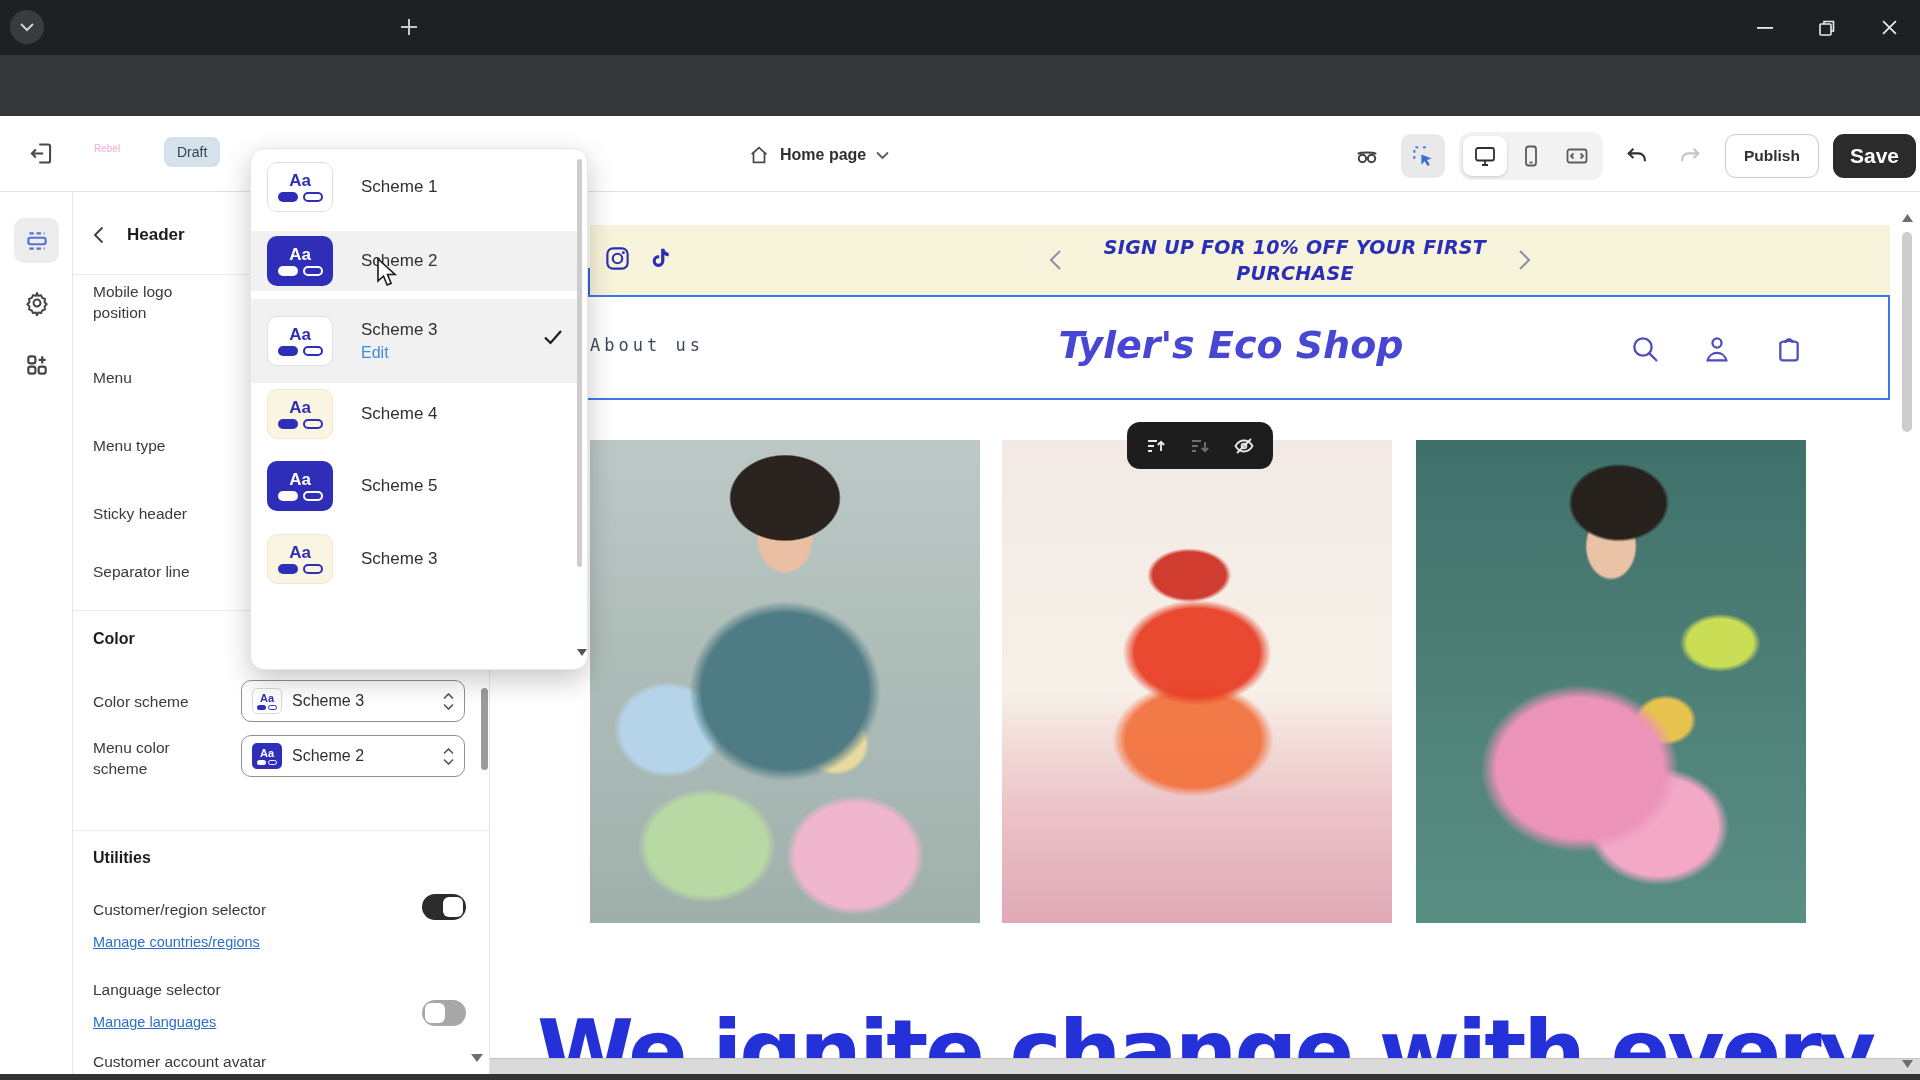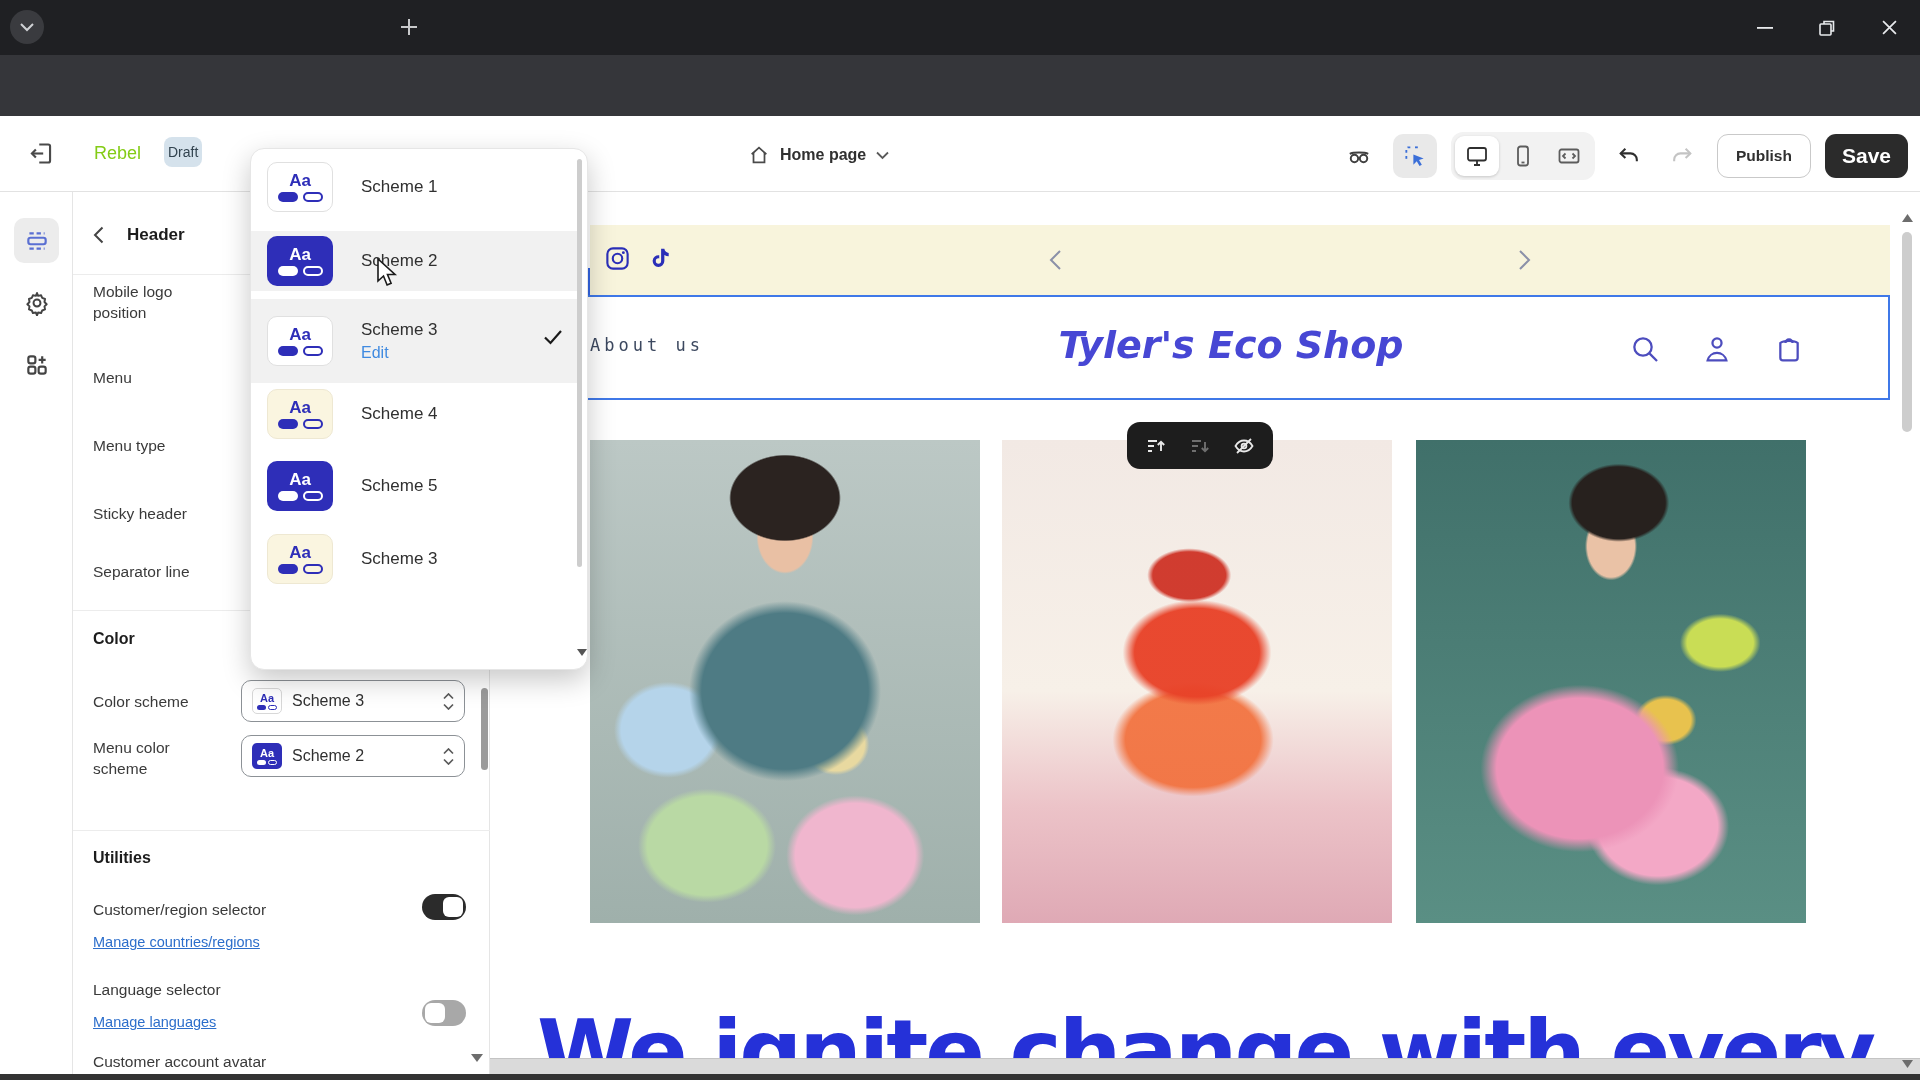--- a/index.html
+++ b/index.html
@@ -26,26 +26,26 @@
   .url-pill { left:168px; top:64px; width:1540px; height:44px; background:#202124;
               border-radius:22px; display:flex; align-items:center; padding:0 18px; }
   .url-text { color:#e6e8ea; font-size:17px; margin-left:14px; flex:1; white-space:nowrap; overflow:hidden; }
   .incognito-chip { left:1724px; top:64px; height:44px; padding:0 16px; border-radius:22px;
                     background:#202124; display:flex; align-items:center; gap:9px; color:#e6e8ea; font-size:16px; }
 
   
   .editor-bar { left:0; top:116px; width:1920px; height:76px; background:#ffffff;
                 border-bottom:1px solid #e2e2e2; }
   .exit-btn { left:28px; top:140px; color:#4a4a4a; }
-  .theme-name { left:94px; top:143px; font-size:18px; color:#84cc16; font-weight:500; }
-  .draft-badge { left:164px; top:137px; height:30px; padding:0 4px; background:#d5e2ec;
+  .theme-name { left:94px; top:143px; font-size:10px; color:#f9a8d4; font-weight:500; }
+  .draft-badge { left:164px; top:137px; height:30px; padding:0 13px; background:#d5e2ec;
                  border-radius:8px; color:#32434f; font-size:14px; display:flex; align-items:center; }
   .page-selector { left:748px; top:136px; height:38px; display:flex; align-items:center; gap:10px;
                    color:#303030; font-size:16px; font-weight:600; }
-  .right-tools { right:12px; top:132px; display:flex; align-items:center; gap:14px; }
+  .right-tools { right:4px; top:132px; display:flex; align-items:center; gap:14px; }
   .tool-plain { width:40px; height:44px; display:flex; align-items:center; justify-content:center; color:#404040; }
   .tool-active-bg { width:44px; height:44px; background:#e9e9e9; border-radius:10px;
                     display:flex; align-items:center; justify-content:center; }
   .segmented { height:48px; background:#f2f2f2; border-radius:12px; display:flex;
                align-items:center; padding:4px; gap:2px; }
   .seg-cell { width:44px; height:40px; display:flex; align-items:center; justify-content:center;
               color:#5c5c5c; border-radius:9px; }
   .seg-cell.active { background:#ffffff; color:#2f2f2f; box-shadow:0 1px 3px rgba(0,0,0,.18); }
   .btn-publish { height:44px; padding:0 18px; border:1px solid #c9c9c9; border-radius:11px;
                  background:#fff; color:#303030; font-size:15.5px; font-weight:600;
@@ -527,20 +527,21 @@
           <rect x="3" y="3" width="18" height="18" rx="5"></rect>
           <circle cx="12" cy="12" r="4.2"></circle>
           <circle cx="17.2" cy="6.8" r="1.3" fill="currentColor" stroke="none"></circle>
         </svg>
       <svg class="soc-ic" style="left:58px" width="26" height="27" viewBox="0 0 24 24" fill="#2b2fb8">
           <path d="M16.6 5.8A4.9 4.9 0 0 1 15.1 3h-3v11.3a2.45 2.45 0 1 1-2.45-2.45c.25 0 .5.04.73.1V9a5.4 5.4 0 1 0 4.72 5.36V8.8a7.7 7.7 0 0 0 4 1.1V7a4.9 4.9 0 0 1-2.5-1.2z"></path>
         </svg>
       <svg class="abs" style="left:458px; top:24px" width="14" height="22" viewBox="0 0 14 22" fill="none" stroke="#8b90a8" stroke-width="2">
           <path d="M12 2L3 11l9 9"></path>
         </svg>
+      <div class="announce-text">SIGN UP FOR 10% OFF YOUR FIRST PURCHASE</div>
       <svg class="abs" style="left:928px; top:24px" width="14" height="22" viewBox="0 0 14 22" fill="none" stroke="#8b90a8" stroke-width="2">
           <path d="M2 2l9 9-9 9"></path>
         </svg>
     </div>
 
     <div class="abs store-header">
       <span class="about-link">About us</span>
       <div class="store-logo">Tyler's Eco Shop</div>
       <svg class="hdr-ic" style="left:1055px" width="32" height="32" viewBox="0 0 24 24" fill="none" stroke="currentColor" stroke-width="1.7">
           <circle cx="10.5" cy="10.5" r="6.5"></circle>

